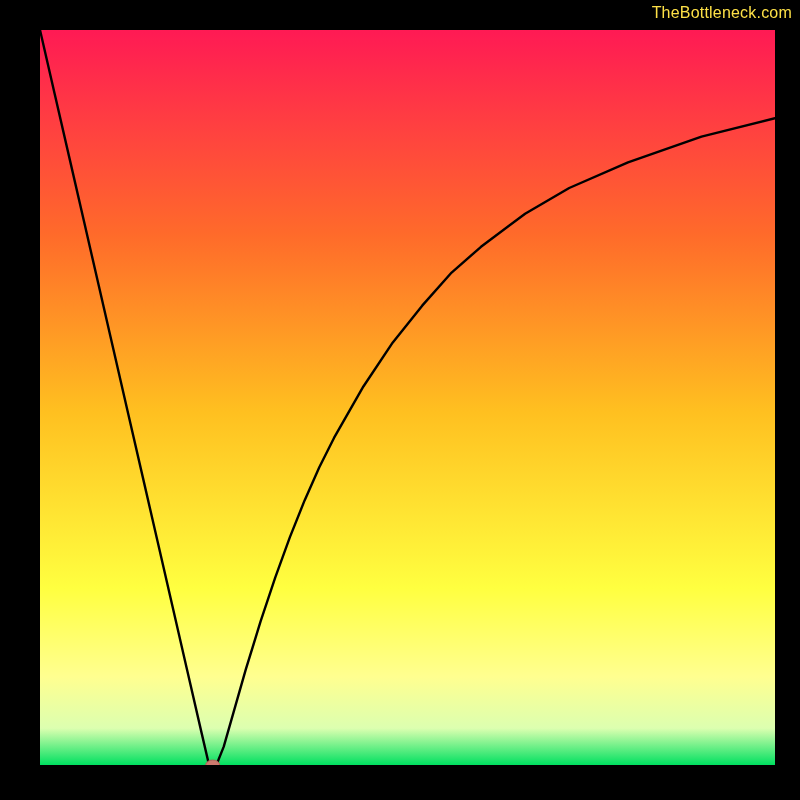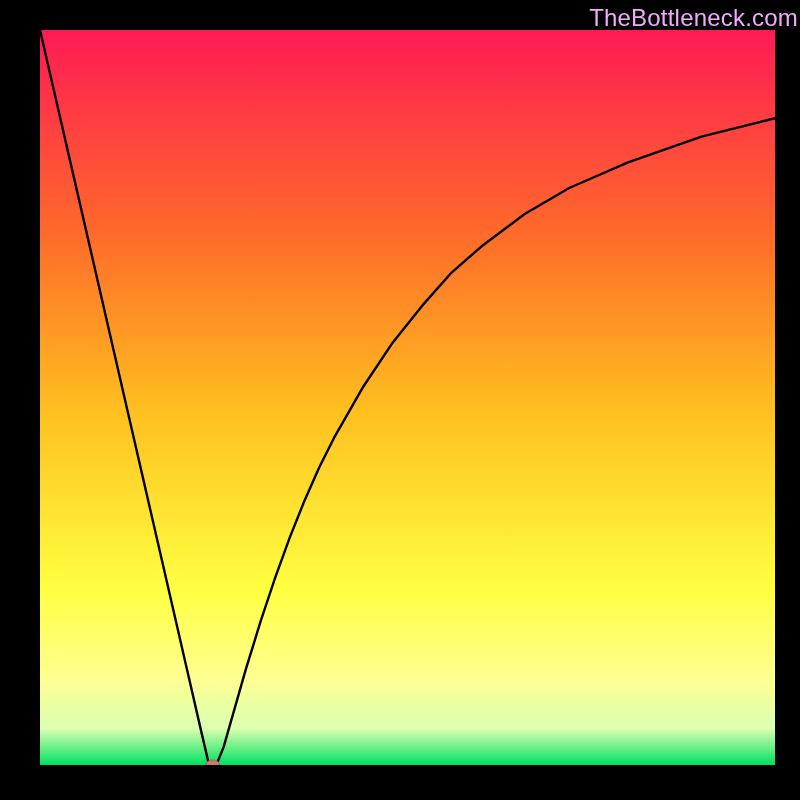--- a/index.html
+++ b/index.html
@@ -25,23 +25,23 @@
     height: 735px;
   }
   .plot-area svg {
     display: block;
     width: 100%;
     height: 100%;
   }
   .watermark {
     position: absolute;
     top: 4px;
-    right: 2px;
-    color: #f0abfc;
-    font-size: 24px;
+    right: 8px;
+    color: #fde047;
+    font-size: 16px;
     font-weight: 500;
     letter-spacing: 0.2px;
     user-select: none;
   }
 </style>
 </head>
 <body>
 
 <div class="frame">
 

